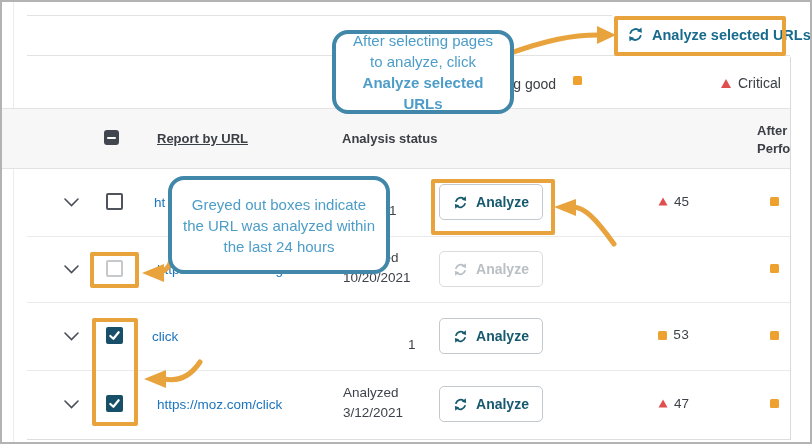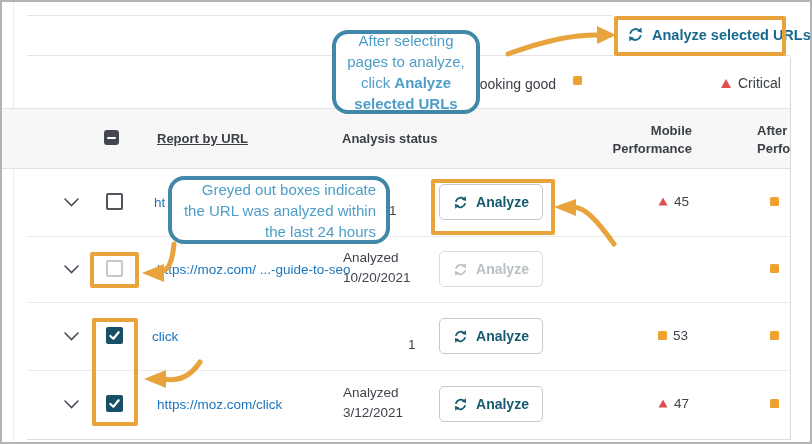--- a/index.html
+++ b/index.html
@@ -72,24 +72,20 @@
     <span class="tri"></span>
     <span>Critical</span>
   </div>
 
   <div class="header-band"></div>
   <div class="cb selectall" style="left:102px;top:128px;">
     <div class="minus"></div>
   </div>
   <div class="colhead" style="left:155px;top:129px;text-decoration:underline;">Report by URL</div>
   <div class="colhead" style="left:340px;top:129px;">Analysis status</div>
-  <div class="colhead" style="left:600px;top:120px;width:90px;text-align:right;line-height:18px;">
-    <span>Mobile</span><br>
-    <span>Performance</span>
-  </div>
   <div class="colhead clip-col" style="left:755px;top:120px;width:33px;line-height:18px;white-space:nowrap;">
     <span>After</span><br>
     <span>Performa</span>
   </div>
 
   <div class="hline" style="left:25px;top:234px;width:763px;background:#eaeaea;"></div>
   <div class="hline" style="left:25px;top:300px;width:763px;background:#eaeaea;"></div>
   <div class="hline" style="left:25px;top:368px;width:763px;background:#eaeaea;"></div>
   <div class="hline" style="left:25px;top:437px;width:763px;background:#dedede;"></div>
 
@@ -159,21 +155,21 @@
       <span style="display:flex;">
         <svg width="15" height="15" viewBox="0 0 16 16">
           <path d="M3.2 6.6 A5.2 5.2 0 0 1 11.6 4.2" fill="none" stroke="#17596E" stroke-width="1.9" stroke-linecap="round"></path>
           <polygon points="13.6,1.4 14.0,6.4 9.4,5.0" fill="#17596E"></polygon>
           <path d="M12.8 9.4 A5.2 5.2 0 0 1 4.4 11.8" fill="none" stroke="#17596E" stroke-width="1.9" stroke-linecap="round"></path>
           <polygon points="2.4,14.6 2.0,9.6 6.6,11.0" fill="#17596E"></polygon>
         </svg>
       </span>
       <span>Analyze</span>
     </div>
-    <div class="perf" style="left:656px;top:326px;">
+    <div class="perf" style="left:656px;top:326px;font-family:Liberation Mono, monospace;">
       <span class="sq"></span>
       <span>53</span>
     </div>
     <span class="sq abs" style="left:768px;top:329px;"></span>
   </div>
 
   <div>
     <svg class="chev" style="left:62px;top:398px;" width="15" height="9" viewBox="0 0 15 9">
         <polyline points="1,1 7.5,7.5 14,1" fill="none" stroke="#4a4f57" stroke-width="1.6" stroke-linecap="round"></polyline>
       </svg>
@@ -218,20 +214,20 @@
     <g>
       <path d="M 198 360 C 186 378 172 379 162 377" fill="none" stroke="#E8A33D" stroke-width="5" stroke-linecap="round"></path>
       <polygon points="164,368 164,386 142,377" fill="#E8A33D"></polygon>
     </g>
     <g>
       <path d="M 612 242 C 592 214 582 206 572 205" fill="none" stroke="#E8A33D" stroke-width="5" stroke-linecap="round"></path>
       <polygon points="574,197 574,214 552,205" fill="#E8A33D"></polygon>
     </g>
   </svg>
 
-  <div class="callout" style="left:330px;top:28px;width:148px;height:84px;">
+  <div class="callout" style="left:330px;top:28px;width:182px;height:84px;">
     <div><span>After selecting pages to analyze, click </span><b>Analyze selected URLs</b></div>
   </div>
-  <div class="callout" style="left:166px;top:174px;width:222px;height:68px;text-align:right;">
+  <div class="callout" style="left:166px;top:174px;width:222px;height:98px;">
     <div>Greyed out boxes indicate the URL was analyzed within the last 24 hours</div>
   </div>
 
 </div>
 
 </body></html>

